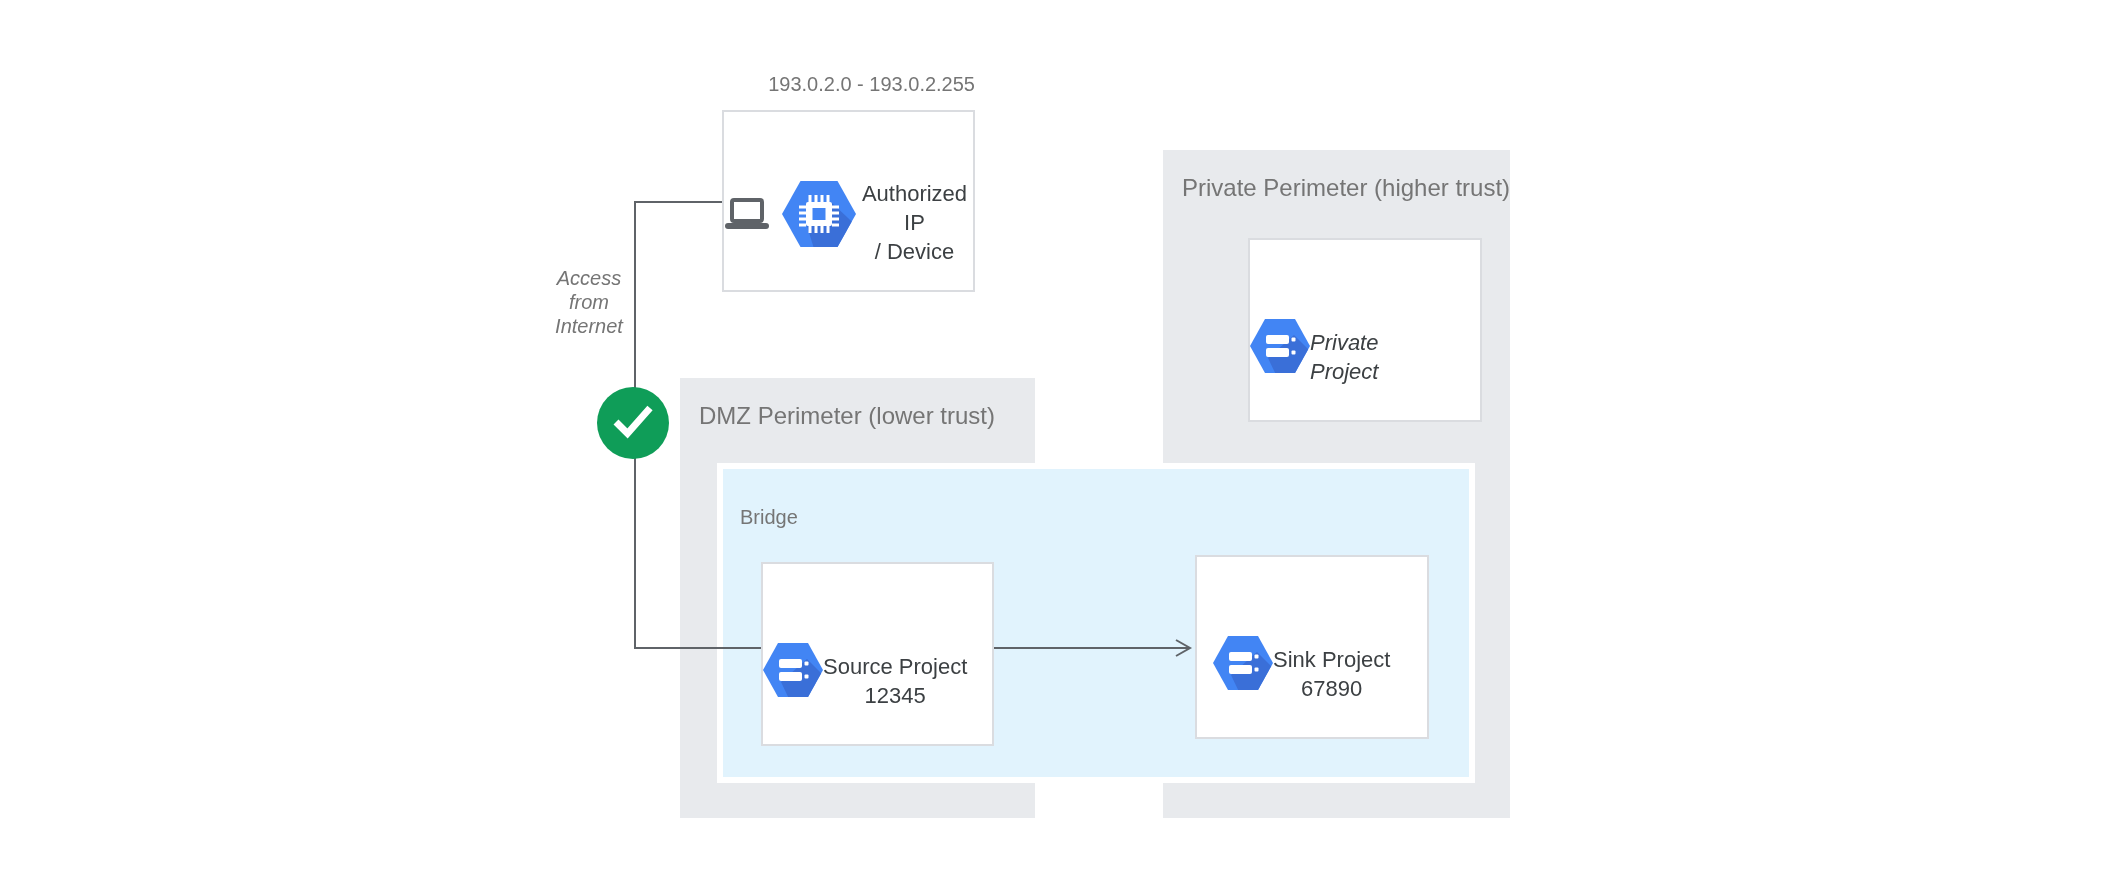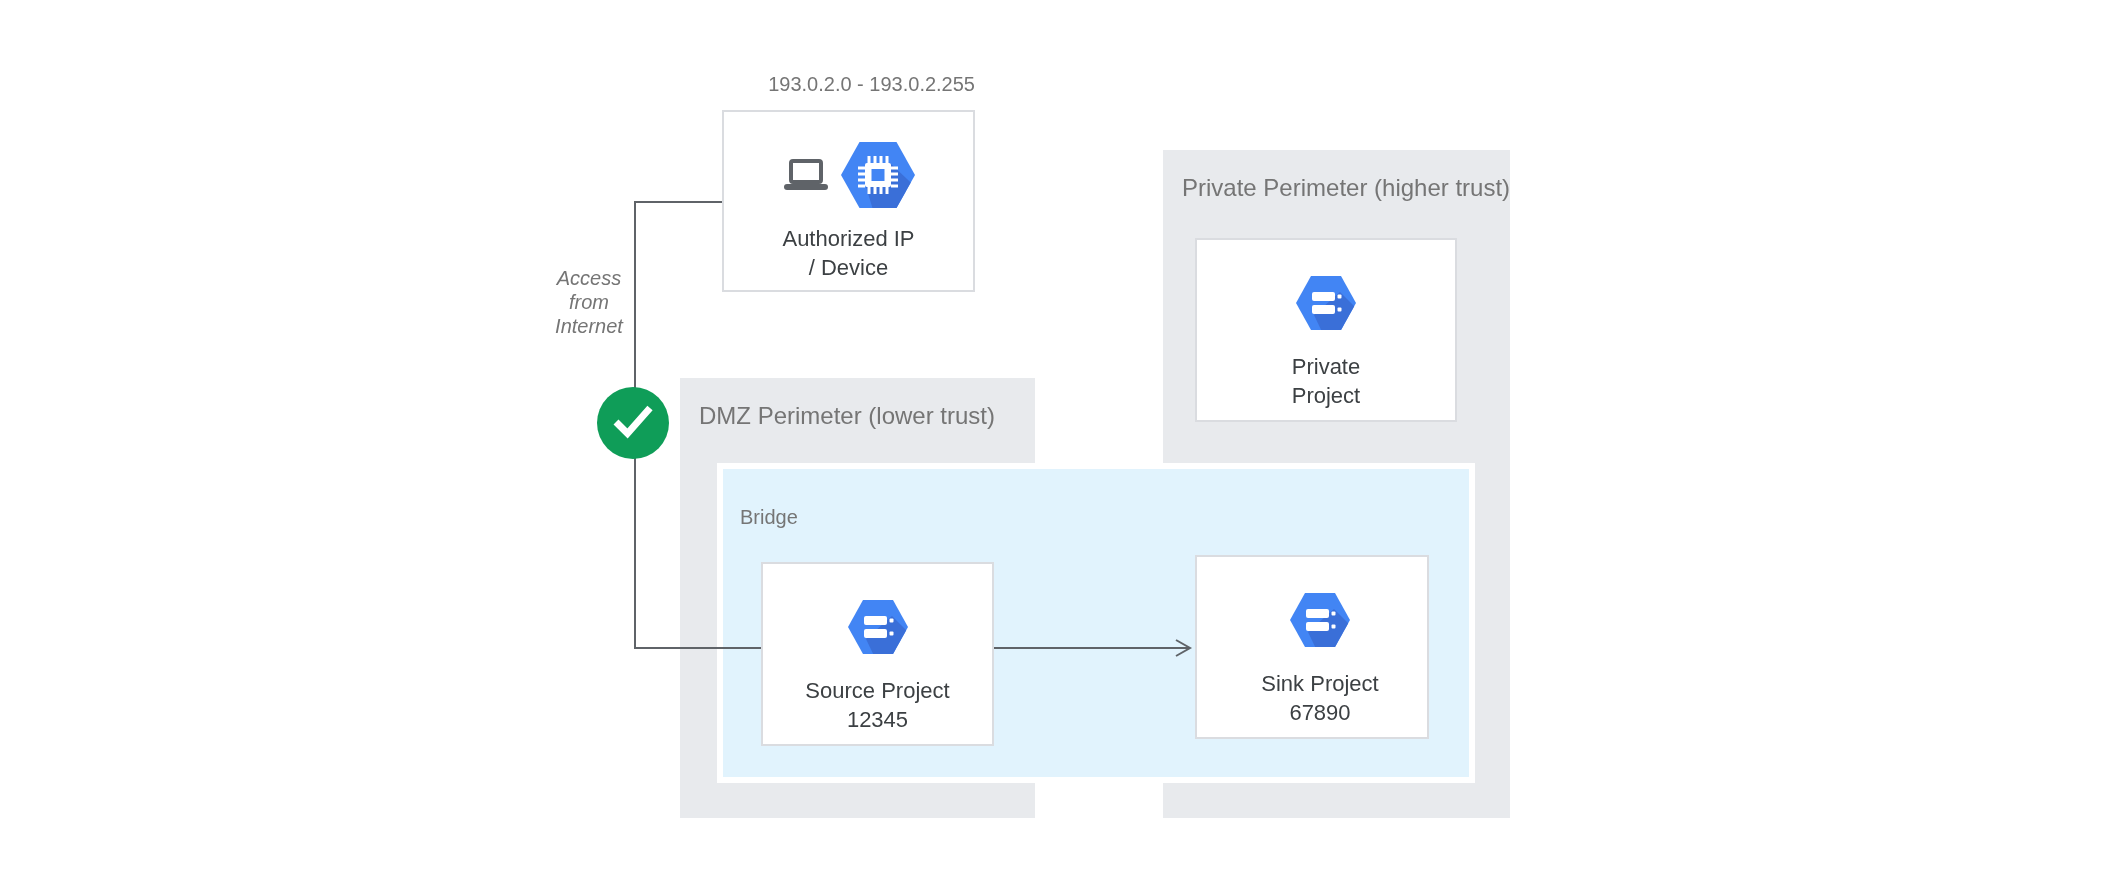--- a/index.html
+++ b/index.html
@@ -26,35 +26,35 @@
     box-sizing:border-box;
   }
   .bridge-label{
     position:absolute;left:17px;top:37px;
     font-size:20px;color:var(--label-gray);
   }
 
   
   .node{
     position:absolute;background:#ffffff;border:2px solid var(--node-border);
-    box-sizing:border-box;display:flex;flex-direction:column;align-items:center;
+    box-sizing:border-box;display:flex;flex-direction:row;align-items:center;
   }
   .node-title{
     text-align:center;font-size:22px;line-height:29px;color:var(--title-dark);
   }
   .icon-row{display:flex;align-items:center;justify-content:center;gap:12px;}
 
   .authorized-box{left:722px;top:110px;width:253px;height:182px;padding-top:30px;}
   .authorized-box .node-title{margin-top:12px;}
 
   .project-box{padding-top:36px;}
   .project-box .node-title{margin-top:18px;}
   .source-box{left:761px;top:562px;width:233px;height:184px;}
   .sink-box{left:1195px;top:555px;width:234px;height:184px;padding-left:16px;}
-  .private-project-box{left:1195px;top:238px;width:262px;height:184px;}
+  .private-project-box{left:1248px;top:238px;width:234px;height:184px;font-style:italic;}
 
   
   .ip-label{
     left:722px;top:73px;width:253px;text-align:right;
     font-size:20px;color:var(--label-gray);white-space:nowrap;
   }
   .access-label{
     left:543px;top:266px;width:92px;text-align:center;
     font-size:20px;line-height:24px;color:var(--label-gray);font-style:italic;
   }

